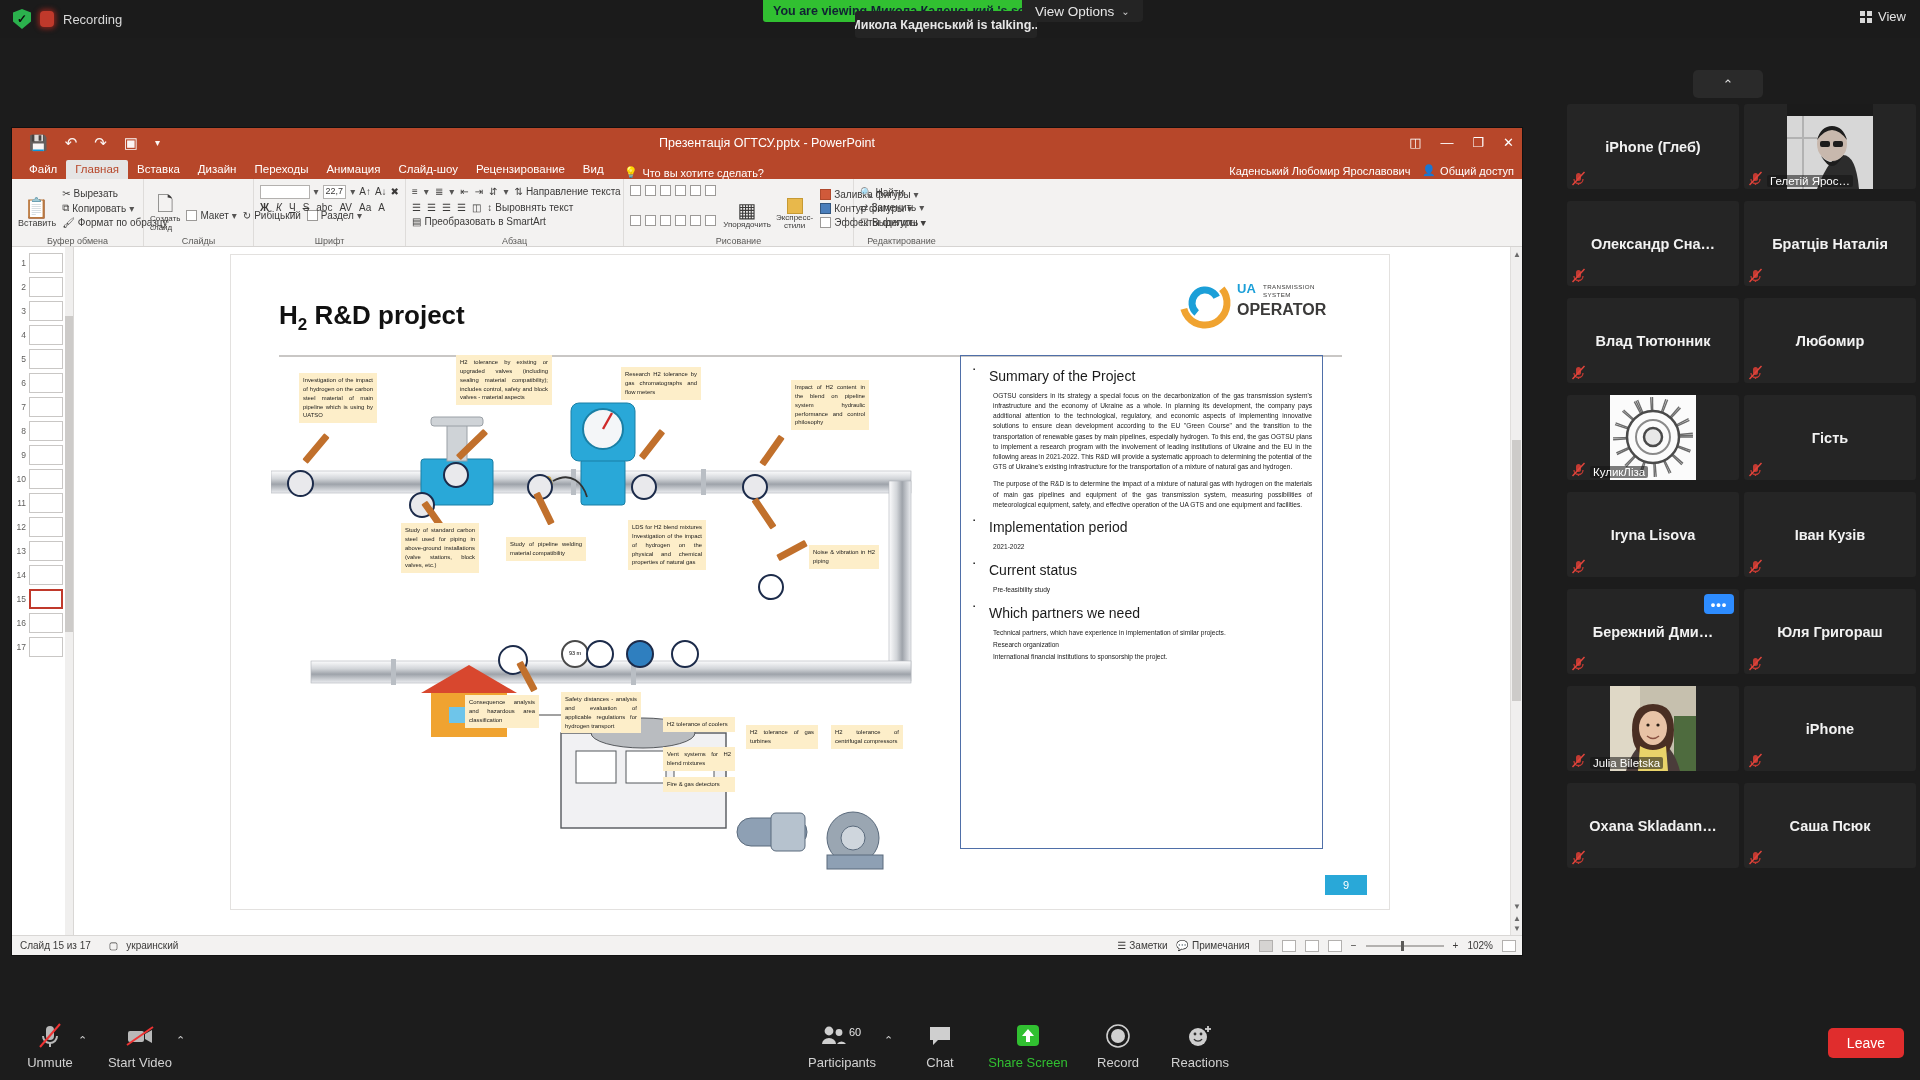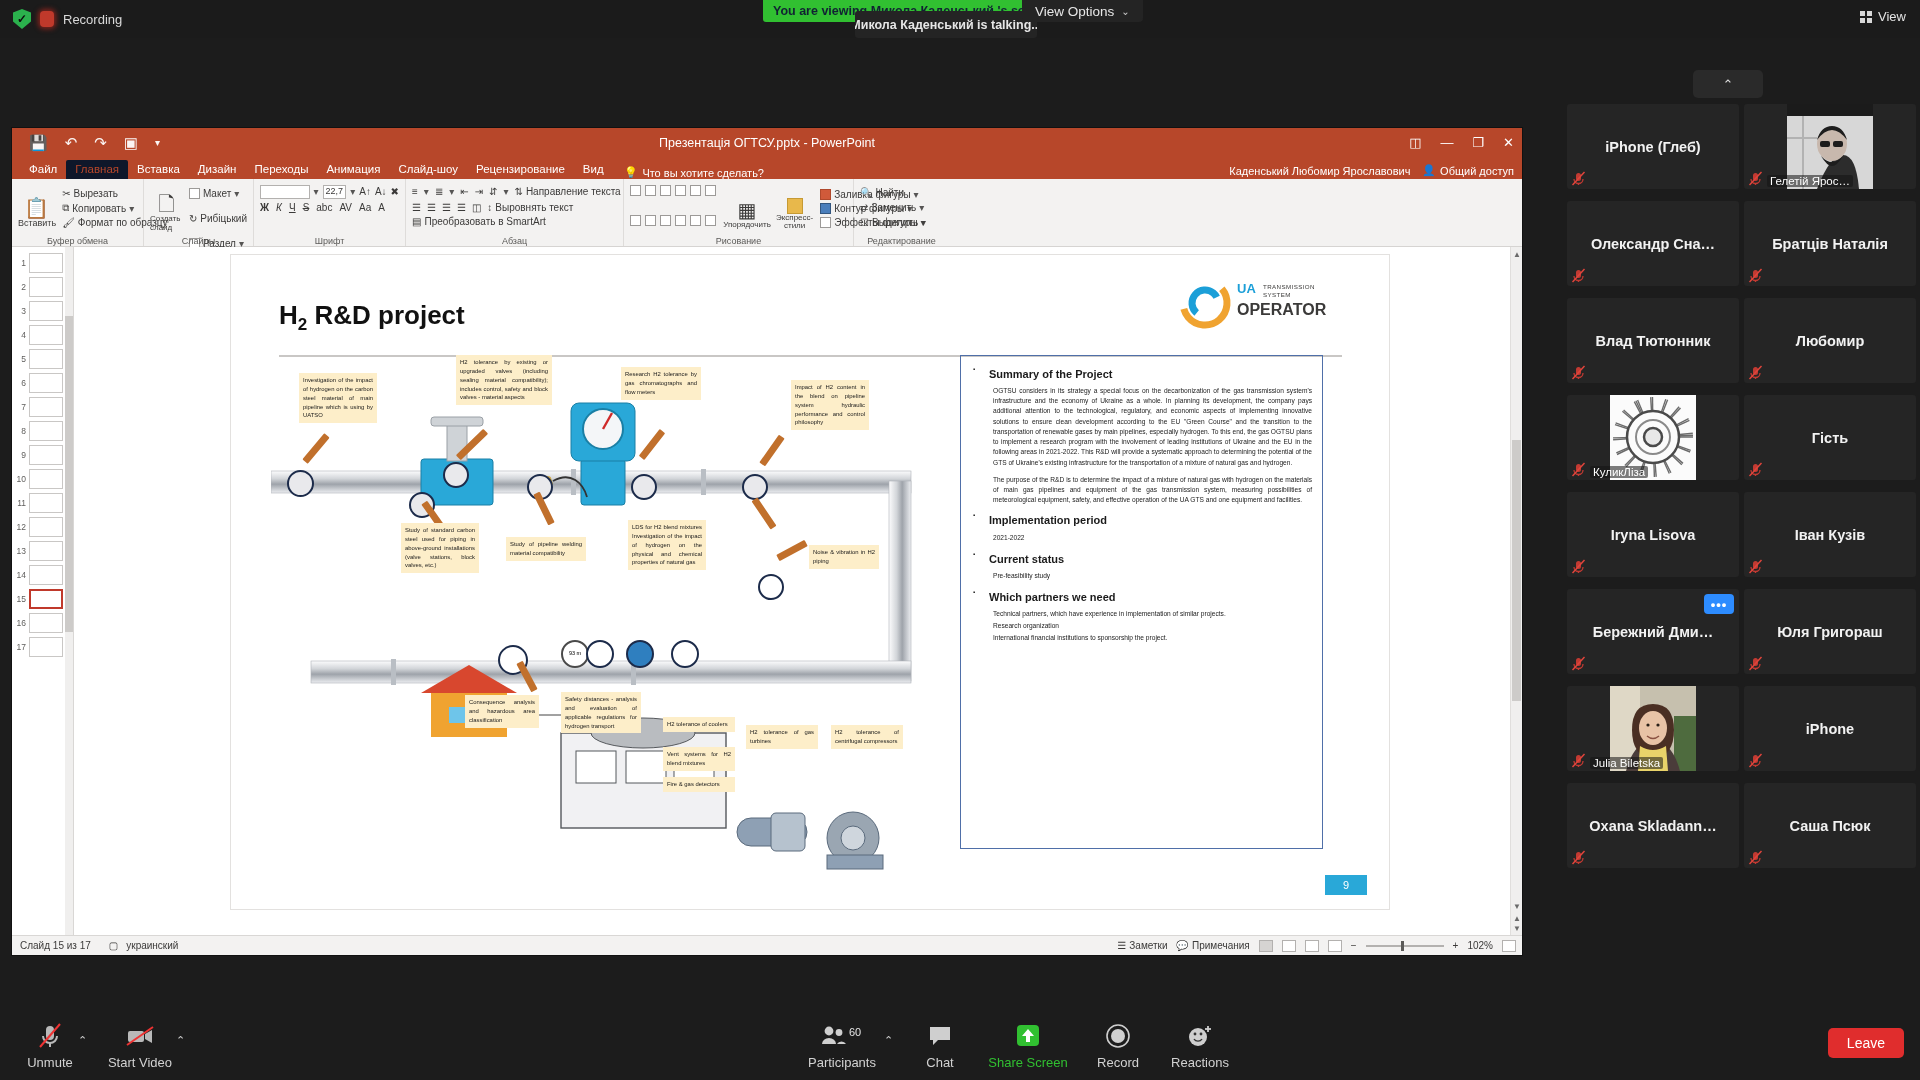--- a/index.html
+++ b/index.html
@@ -78,21 +78,21 @@
   .qat { height:29px; background:#b7472a; display:flex; align-items:center;
      position:relative; color:#fff; }
   .qat-icons { display:flex; align-items:center; gap:17px; padding-left:17px; }
   .qat-ic { font-size:15px; opacity:.95; }
   .ppt-title { position:absolute; left:0; right:0; text-align:center; font-size:12.5px; }
   .win-ctl { position:absolute; right:8px; display:flex; gap:19px; align-items:center;
      font-size:13px; }
   .ribbon-tabs { height:22px; background:#b7472a; display:flex; align-items:flex-end;
      position:relative; padding-left:8px; }
   .rtab { font-size:11.5px; color:#fff; padding:3px 9px 4px; white-space:nowrap; }
-  .rtab.active { background:#0f172a; color:#b7472a; border-radius:2px 2px 0 0; }
+  .rtab.active { background:#e5e5e5; color:#b7472a; border-radius:2px 2px 0 0; }
   .tellme { color:#fff; font-size:11px; display:flex; gap:4px; align-items:center;
      margin-left:12px; }
   .ribbon-right { position:absolute; right:8px; bottom:2px; display:flex; gap:12px;
      align-items:center; color:#fff; font-size:11px; }
   .share-btn { display:flex; gap:4px; align-items:center; }
 
   .ribbon-body { height:68px; background:#f3f2f1; border-bottom:1px solid #d6d4d2;
      display:flex; position:relative; font-size:10px; color:#3b3a39; }
   .rgroup { position:relative; border-right:1px solid #dedcda; padding:3px 6px 0;
      display:flex; flex-direction:column; }
@@ -131,21 +131,21 @@
   .slide-title { position:absolute; left:48px; top:45px; font-size:26px;
      font-weight:bold; color:#111; font-family:"Liberation Sans", sans-serif; }
   .slide-title sub { font-size:17px; }
   .title-rule { position:absolute; left:48px; top:100px; width:1063px; height:2px;
      background:#c9c7c5; }
   .logo { position:absolute; right:42px; top:22px; width:172px; height:62px; }
 
   .summary-box { position:absolute; left:729px; top:100px; width:363px; height:494px;
      border:1px solid #4f6fa8; padding:7px 10px 0; font-size:6.6px; color:#1b1b1b;
      line-height:1.55; font-family:"Liberation Sans", sans-serif; }
-  .sum-h { font-size:11px; font-weight:bold; margin:3px 0 3px 18px; position:relative; }
+  .sum-h { font-size:14px; font-weight:normal; margin:3px 0 3px 18px; position:relative; }
   .sum-h::before { content:"▪"; position:absolute; left:-16px; top:-1px; font-size:6px; }
   .sum-p { text-align:justify; margin:0 0 7px 22px; }
   .sum-sub { margin:2px 0 8px 22px; }
 
   .cal { position:absolute; background:#fdeec9; color:#1a1a1a; font-size:5.9px;
      line-height:1.5; padding:3px 4px; text-align:justify; }
   .bar { position:absolute; background:#c1702c; height:7px; border-radius:1px; }
   .lens { position:absolute; border:2.2px solid #1c2b4a; border-radius:50%;
      background:#e9e9ec; }
 
@@ -483,21 +483,21 @@
         </div>
         <div class="rgroup-label">Буфер обмена</div>
       </div>
 
       <div class="rgroup" style="width:110px">
         <div style="display:flex;gap:6px;padding-top:2px">
           <div class="bigbtn">
             <span class="gl">🗋</span>
             <span style="font-size:8px;line-height:9px;">Создать слайд</span>
           </div>
-          <div style="display:flex;flex-direction:column;gap:14px;padding-top:4px">
+          <div style="display:flex;gap:6px;padding-top:4px">
             <div class="ritem">
                 <span class="sq"></span>
                 <span>Макет</span>
                 <span class="chev">▾</span>
               </div>
             <div class="ritem">
                 <span>↻</span>
                 <span>Рибіцький</span>
               </div>
             <div class="ritem">

